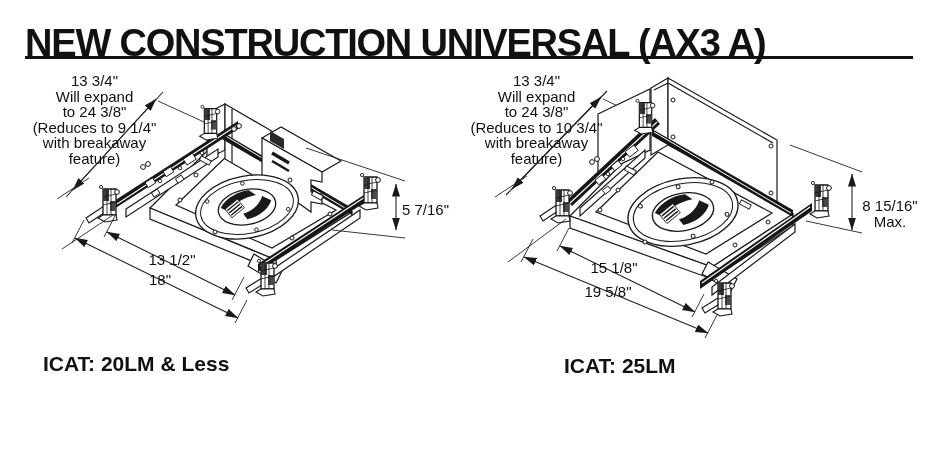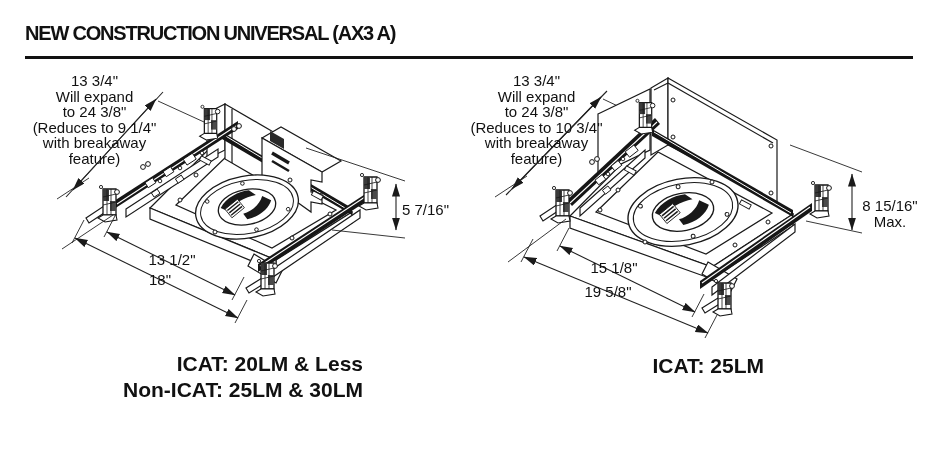--- a/index.html
+++ b/index.html
@@ -1,30 +1,30 @@
 <!DOCTYPE html>
 <html><head>
 <meta charset="utf-8">
 <style>
   html,body{margin:0;padding:0;}
   body{width:937px;height:453px;background:#fff;position:relative;font-family:"Liberation Sans",sans-serif;color:#111;overflow:hidden;}
   .abs{position:absolute;}
-  #title{left:25px;top:22px;font-size:20px;font-weight:bold;letter-spacing:-1.2px;white-space:nowrap;}
+  #title{left:25px;top:22px;font-size:38px;font-weight:bold;letter-spacing:-1.2px;white-space:nowrap;}
   #rule{left:25px;top:56px;width:888px;height:2.6px;background:#111;}
   .note{font-size:15px;line-height:15.5px;text-align:center;}
   #note-left{left:12px;top:73px;width:165px;}
   #note-right{left:454px;top:73px;width:165px;}
   .dim{font-size:15px;white-space:nowrap;}
   #dim-h-left{left:402px;top:201px;}
   #dim-wi-left{left:132px;top:251px;width:80px;text-align:center;}
   #dim-wo-left{left:130px;top:271px;width:60px;text-align:center;}
   #dim-h-right{left:845px;top:198px;width:90px;text-align:center;line-height:16px;}
   #dim-wi-right{left:574px;top:259px;width:80px;text-align:center;}
   #dim-wo-right{left:568px;top:283px;width:80px;text-align:center;}
-  .caption{font-weight:bold;font-size:21px;text-align:right;line-height:26px;}
+  .caption{font-weight:bold;font-size:21px;text-align:left;line-height:26px;}
   #caption-left{left:43px;top:351px;width:320px;}
   #caption-right{left:564px;top:353px;width:200px;}
   svg{position:absolute;left:0;top:0;}
   .ln{stroke:#1a1a1a;stroke-width:1.2;fill:none;}
   .fw{fill:#fff;stroke:#1a1a1a;stroke-width:1.2;}
   .fd{fill:#161616;stroke:none;}
   .dl{stroke:#222;stroke-width:1.1;fill:none;}
   .thin{stroke:#222;stroke-width:0.9;fill:none;}
 </style>
 </head>
@@ -262,15 +262,14 @@
 
 <div class="abs dim" id="dim-h-right">
   <div>8 15/16"</div>
   <div>Max.</div>
 </div>
 <div class="abs dim" id="dim-wi-right">15 1/8"</div>
 <div class="abs dim" id="dim-wo-right">19 5/8"</div>
 
 <div class="abs caption" id="caption-left">
   <div>ICAT: 20LM &amp; Less</div>
-  <div>Non-ICAT: 25LM &amp; 30LM</div>
 </div>
 <div class="abs caption" id="caption-right">ICAT: 25LM</div>
 
 </body></html>

